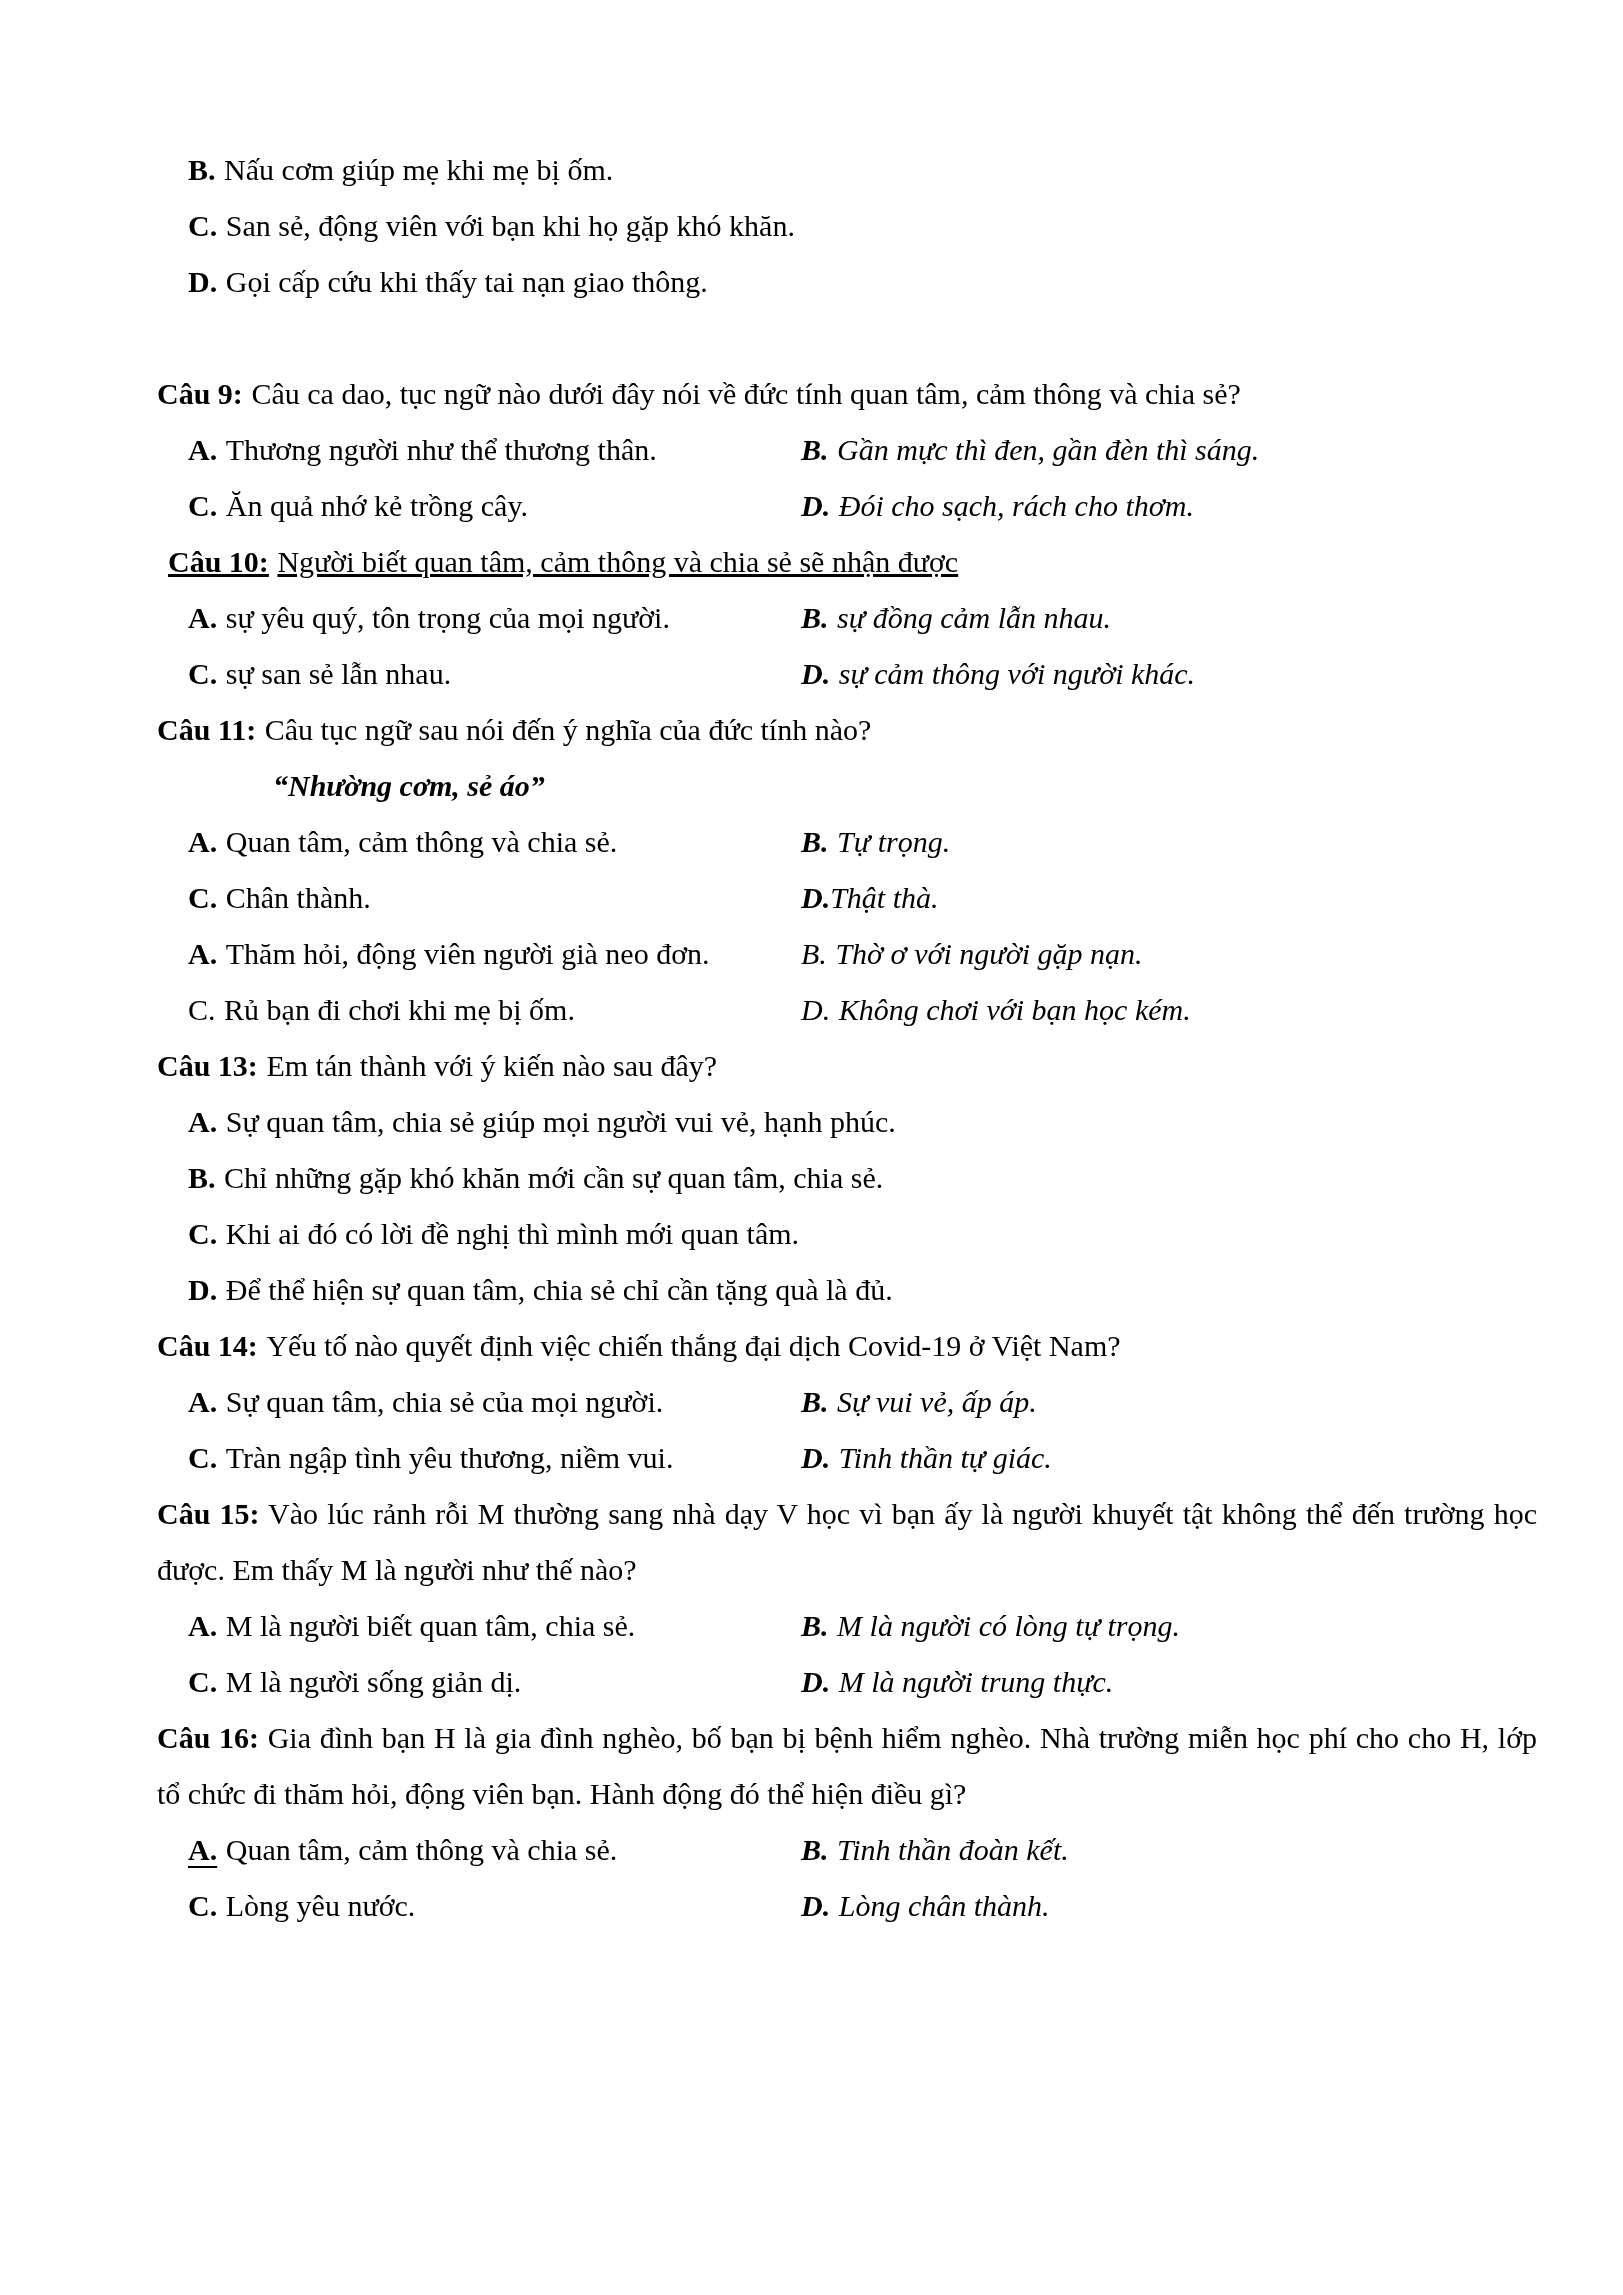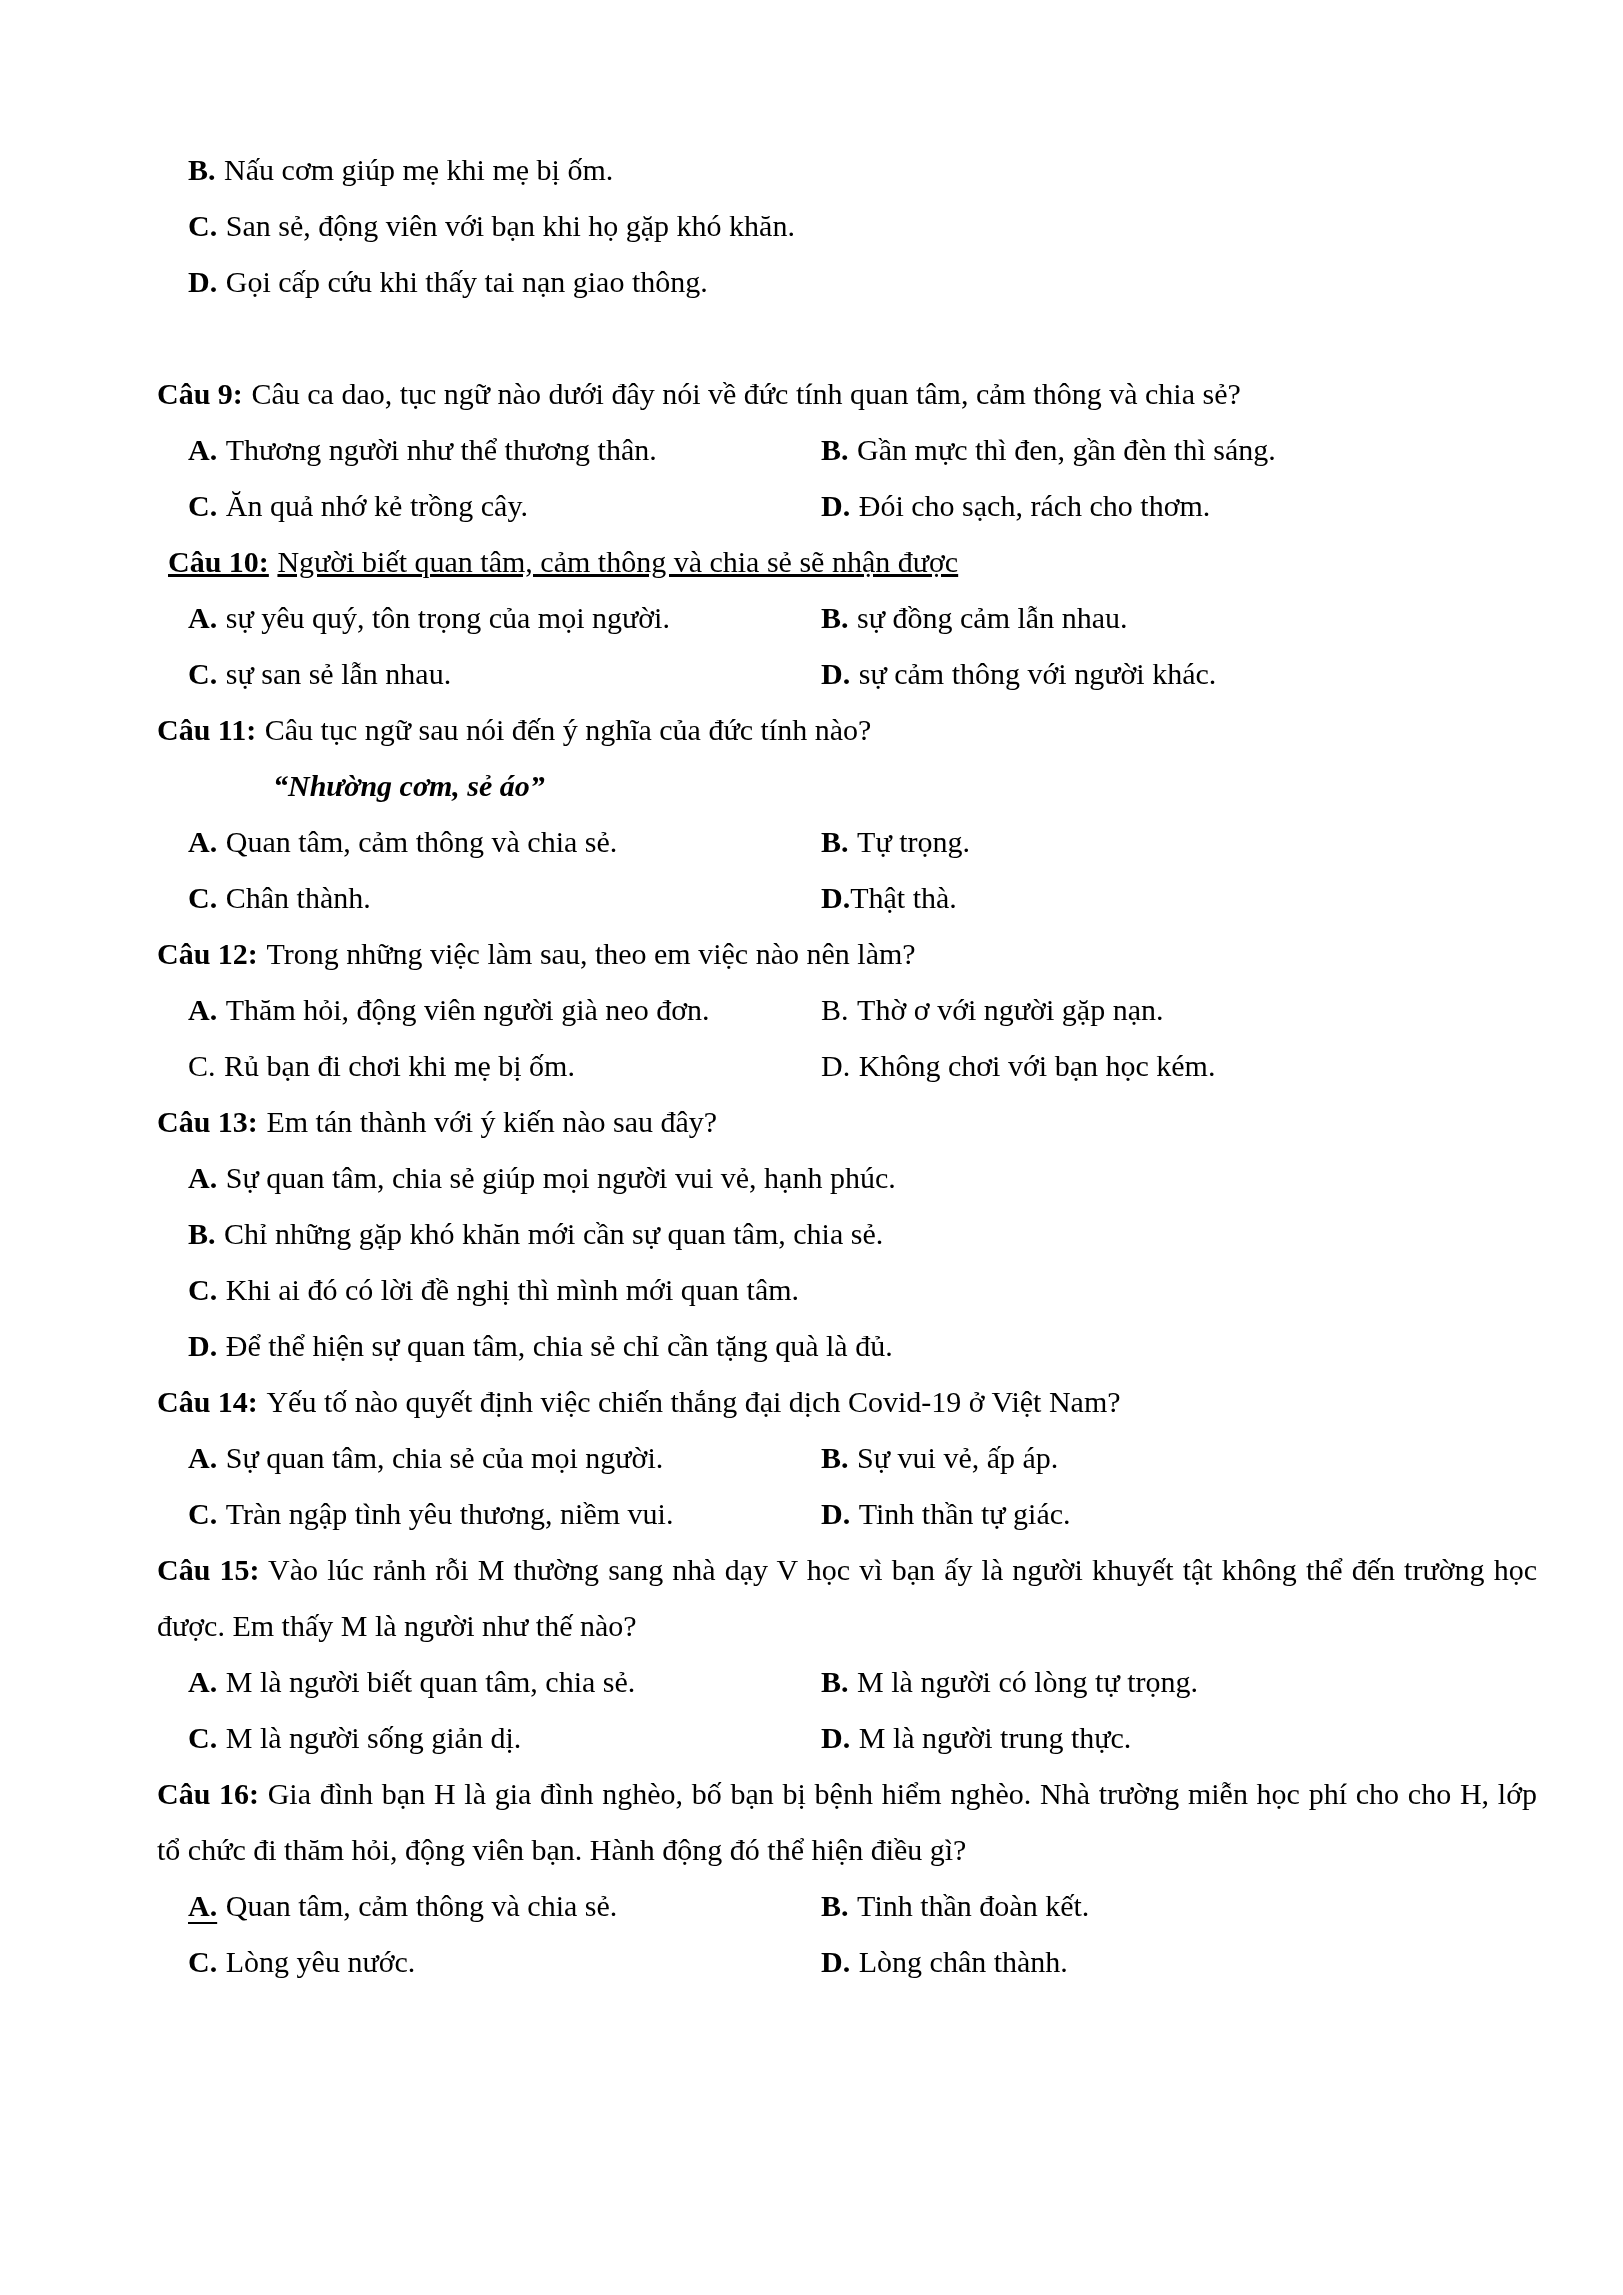--- a/index.html
+++ b/index.html
@@ -17,21 +17,21 @@
     overflow:hidden;
   }
   .line{height:56px;white-space:nowrap;position:relative;}
   .blank{height:56px;}
   .q-head{text-align:justify;}
   .q-head.indented{padding-left:11px;text-decoration:underline;}
   .q-label{font-weight:bold;}
   .q-text{margin-left:8.6px;margin-top:44px;}
   .quote-line .quote{margin-left:116px;font-weight:bold;font-style:italic;}
   .opt-row .col-a{display:inline-block;margin-left:31px;}
-  .opt-row .col-b{position:absolute;left:664px;top:0;}
+  .opt-row .col-b{position:absolute;left:644px;top:0;font-style:italic;}
   .opt-letter.b{font-weight:bold;}
   .opt-letter.u{text-decoration:underline;text-decoration-thickness:2.4px;text-underline-offset:5.5px;}
   .opt-text{margin-left:8.6px;}
   .opt-text.nospace{margin-left:0;}
 </style>
 </head>
 <body>
 
 <div id="doc">
     <div class="line opt-row"><span class="opt-cell col-a"><span class="opt-letter b">B.</span><span class="opt-text">Nấu cơm giúp mẹ khi mẹ bị ốm.</span></span></div>
@@ -41,21 +41,20 @@
     <div class="q-head"><span class="q-label">Câu 9:</span><span class="q-text">Câu ca dao, tục ngữ nào dưới đây nói về đức tính quan tâm, cảm thông và chia sẻ?</span></div>
     <div class="line opt-row"><span class="opt-cell col-a"><span class="opt-letter b">A.</span><span class="opt-text">Thương người như thể thương thân.</span></span><span class="opt-cell col-b"><span class="opt-letter b">B.</span><span class="opt-text">Gần mực thì đen, gần đèn thì sáng.</span></span></div>
     <div class="line opt-row"><span class="opt-cell col-a"><span class="opt-letter b">C.</span><span class="opt-text">Ăn quả nhớ kẻ trồng cây.</span></span><span class="opt-cell col-b"><span class="opt-letter b">D.</span><span class="opt-text">Đói cho sạch, rách cho thơm.</span></span></div>
     <div class="q-head indented"><span class="q-label">Câu 10:</span><span class="q-text">Người biết quan tâm, cảm thông và chia sẻ sẽ nhận được</span></div>
     <div class="line opt-row"><span class="opt-cell col-a"><span class="opt-letter b">A.</span><span class="opt-text">sự yêu quý, tôn trọng của mọi người.</span></span><span class="opt-cell col-b"><span class="opt-letter b">B.</span><span class="opt-text">sự đồng cảm lẫn nhau.</span></span></div>
     <div class="line opt-row"><span class="opt-cell col-a"><span class="opt-letter b">C.</span><span class="opt-text">sự san sẻ lẫn nhau.</span></span><span class="opt-cell col-b"><span class="opt-letter b">D.</span><span class="opt-text">sự cảm thông với người khác.</span></span></div>
     <div class="q-head"><span class="q-label">Câu 11:</span><span class="q-text">Câu tục ngữ sau nói đến ý nghĩa của đức tính nào?</span></div>
     <div class="line quote-line"><span class="quote">“Nhường cơm, sẻ áo”</span></div>
     <div class="line opt-row"><span class="opt-cell col-a"><span class="opt-letter b">A.</span><span class="opt-text">Quan tâm, cảm thông và chia sẻ.</span></span><span class="opt-cell col-b"><span class="opt-letter b">B.</span><span class="opt-text">Tự trọng.</span></span></div>
     <div class="line opt-row"><span class="opt-cell col-a"><span class="opt-letter b">C.</span><span class="opt-text">Chân thành.</span></span><span class="opt-cell col-b"><span class="opt-letter b">D.</span><span class="opt-text nospace">Thật thà.</span></span></div>
-    <div class="q-head"><span class="q-label">Câu 12:</span><span class="q-text">Trong những việc làm sau, theo em việc nào nên làm?</span></div>
     <div class="line opt-row"><span class="opt-cell col-a"><span class="opt-letter b">A.</span><span class="opt-text">Thăm hỏi, động viên người già neo đơn.</span></span><span class="opt-cell col-b"><span class="opt-letter">B.</span><span class="opt-text">Thờ ơ với người gặp nạn.</span></span></div>
     <div class="line opt-row"><span class="opt-cell col-a"><span class="opt-letter">C.</span><span class="opt-text">Rủ bạn đi chơi khi mẹ bị ốm.</span></span><span class="opt-cell col-b"><span class="opt-letter">D.</span><span class="opt-text">Không chơi với bạn học kém.</span></span></div>
     <div class="q-head"><span class="q-label">Câu 13:</span><span class="q-text">Em tán thành với ý kiến nào sau đây?</span></div>
     <div class="line opt-row"><span class="opt-cell col-a"><span class="opt-letter b">A.</span><span class="opt-text">Sự quan tâm, chia sẻ giúp mọi người vui vẻ, hạnh phúc.</span></span></div>
     <div class="line opt-row"><span class="opt-cell col-a"><span class="opt-letter b">B.</span><span class="opt-text">Chỉ những gặp khó khăn mới cần sự quan tâm, chia sẻ.</span></span></div>
     <div class="line opt-row"><span class="opt-cell col-a"><span class="opt-letter b">C.</span><span class="opt-text">Khi ai đó có lời đề nghị thì mình mới quan tâm.</span></span></div>
     <div class="line opt-row"><span class="opt-cell col-a"><span class="opt-letter b">D.</span><span class="opt-text">Để thể hiện sự quan tâm, chia sẻ chỉ cần tặng quà là đủ.</span></span></div>
     <div class="q-head"><span class="q-label">Câu 14:</span><span class="q-text">Yếu tố nào quyết định việc chiến thắng đại dịch Covid-19 ở Việt Nam?</span></div>
     <div class="line opt-row"><span class="opt-cell col-a"><span class="opt-letter b">A.</span><span class="opt-text">Sự quan tâm, chia sẻ của mọi người.</span></span><span class="opt-cell col-b"><span class="opt-letter b">B.</span><span class="opt-text">Sự vui vẻ, ấp áp.</span></span></div>
     <div class="line opt-row"><span class="opt-cell col-a"><span class="opt-letter b">C.</span><span class="opt-text">Tràn ngập tình yêu thương, niềm vui.</span></span><span class="opt-cell col-b"><span class="opt-letter b">D.</span><span class="opt-text">Tinh thần tự giác.</span></span></div>

